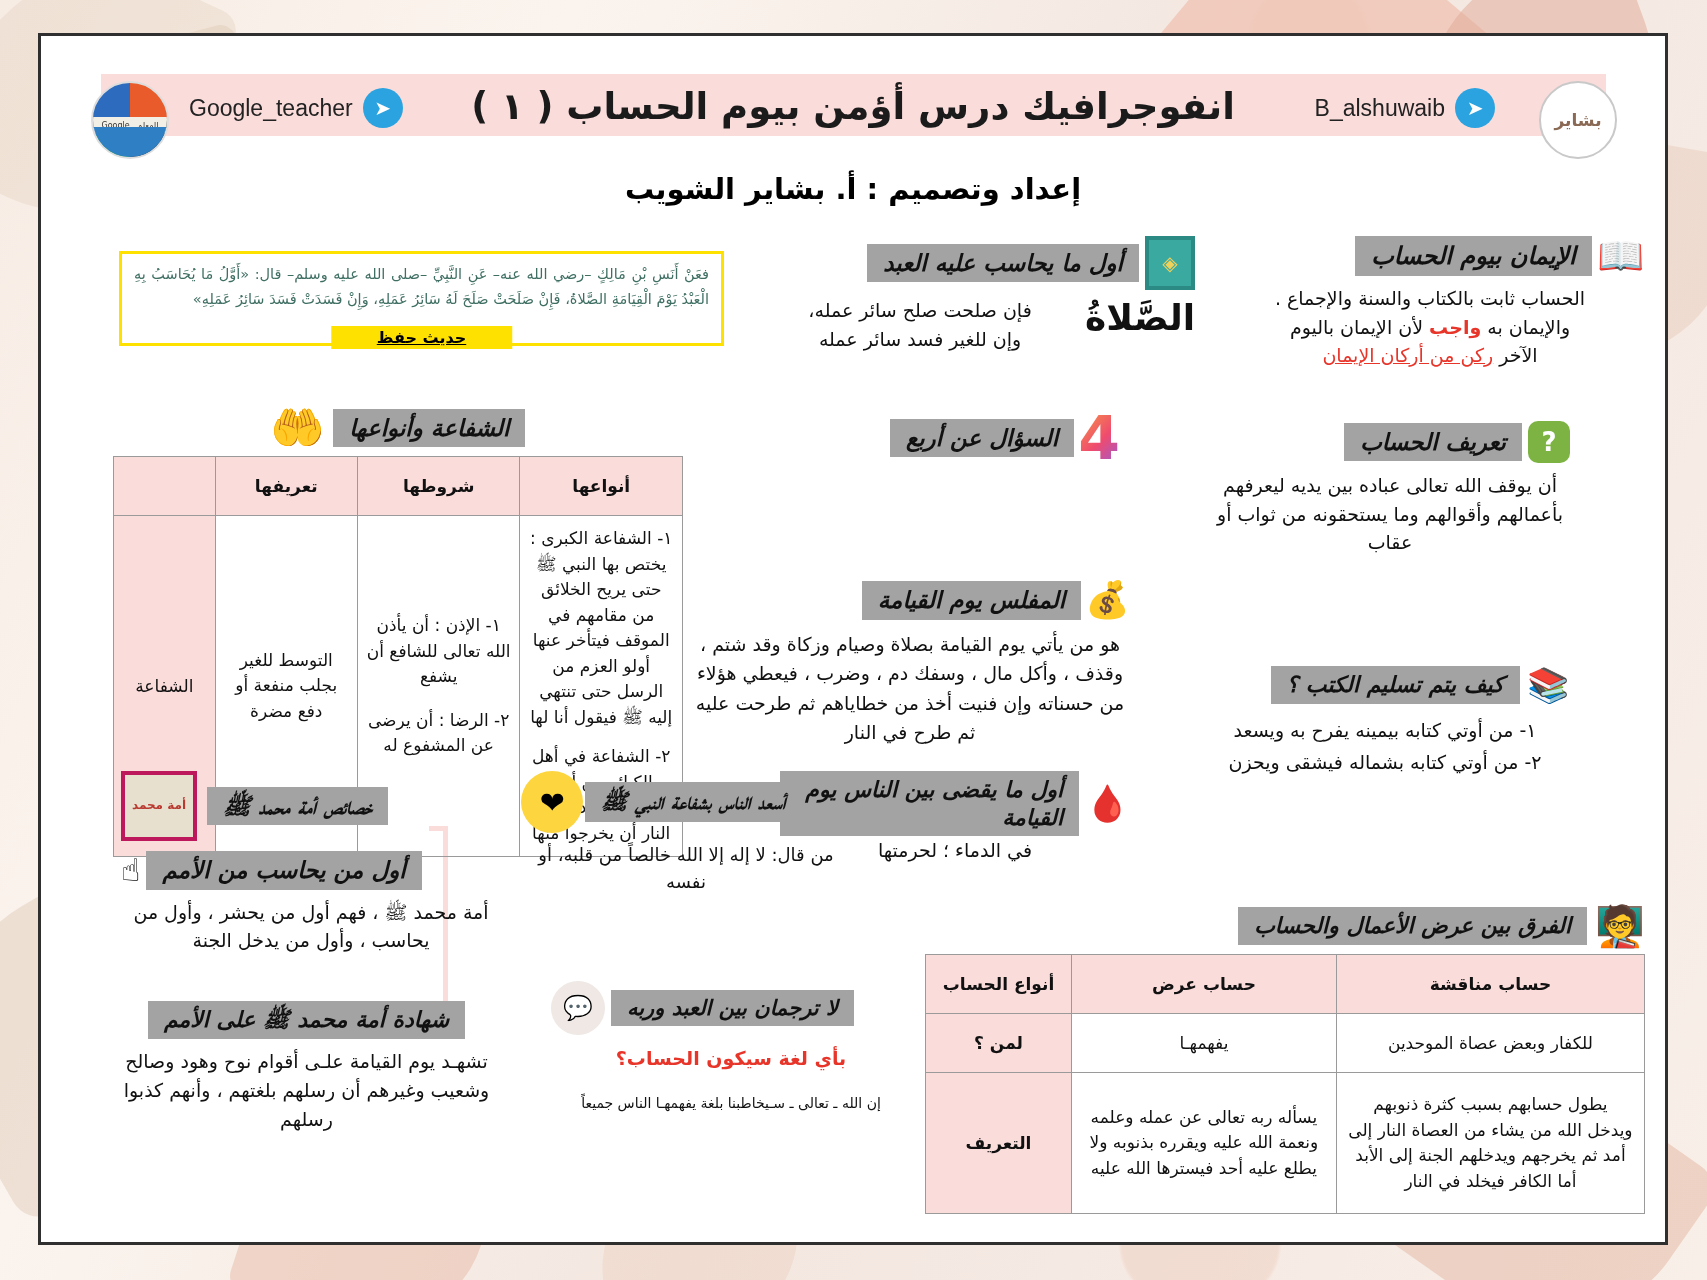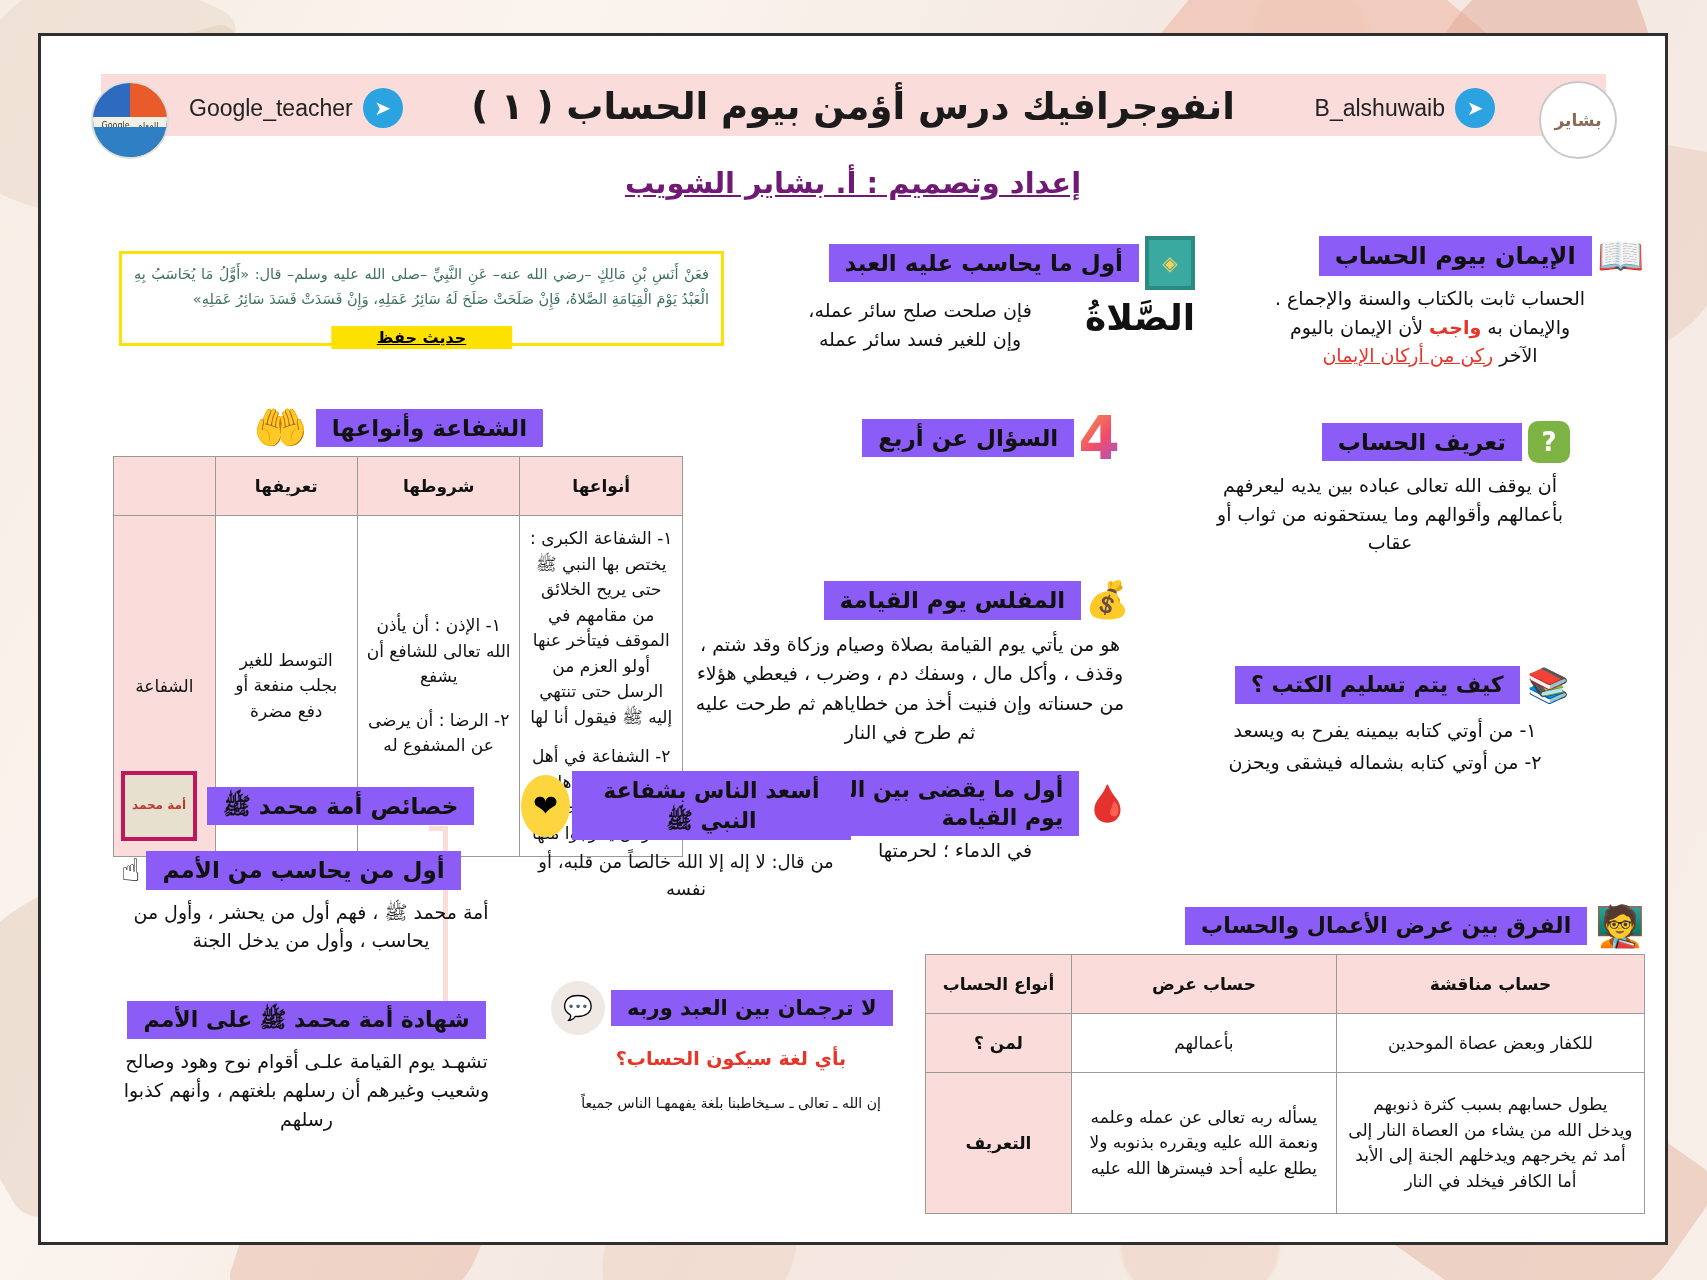--- a/index.html
+++ b/index.html
@@ -39,26 +39,26 @@
   .tg-label{font-size:23px;color:#222;font-family:"Liberation Sans",sans-serif;}
   #logo-left{position:absolute;left:50px;top:45px;width:74px;height:74px;border-radius:50%;
       background:conic-gradient(#e95b2a 0 25%,#2b2b2b 0 50%,#2eb34a 0 70%,#2c6bbd 0 100%);
       border:2px solid #ddd;overflow:hidden;z-index:5;}
   #logo-left .strip{position:absolute;left:0;right:0;top:34px;height:18px;background:#f2efe6;
       font-size:8px;color:#333;text-align:center;line-height:18px;}
   #logo-left .desk{position:absolute;left:0;right:0;bottom:0;height:30px;background:#2f7fc4;}
   #logo-right{position:absolute;right:48px;top:45px;width:74px;height:74px;border-radius:50%;
       background:#fff;border:2px solid #c9c9c9;display:flex;align-items:center;justify-content:center;
       font-size:17px;color:#8b6a55;z-index:5;font-weight:bold;}
-  #subtitle{position:absolute;left:0;right:0;top:130px;text-align:center;
-      font-size:29px;font-weight:bold;color:#701a75;z-index:4;text-decoration:underline;}
-
-  
-  .pill{background:#8b5cf6;display:inline-block;padding:5px 16px;
-        font-weight:bold;color:#111;line-height:1.25;}
+  #subtitle{position:absolute;left:0;right:0;top:136px;text-align:center;
+      font-size:29px;font-weight:bold;color:#000000;z-index:4;}
+
+  
+  .pill{background:#a3a3a3;display:inline-block;padding:5px 16px;
+        font-weight:bold;color:#111;line-height:1.25;font-style:italic;}
   .body-text{color:#111;line-height:1.5;}
   .sec{position:absolute;z-index:4;}
 
   
   #hadith-box{position:absolute;left:78px;top:215px;width:605px;height:95px;
      border:3px solid #ffe100;background:#fff;box-sizing:border-box;z-index:4;}
   #hadith-text{font-size:14.5px;color:#3f6f63;line-height:1.75;text-align:justify;
      padding:8px 12px 0 12px;direction:rtl;}
   #hadith-tag{position:absolute;left:50%;transform:translateX(-50%);bottom:-6px;
      background:#ffe100;padding:2px 46px;font-size:16px;font-weight:bold;color:#000;
@@ -282,21 +282,21 @@
       <thead>
         <tr>
           <th style="width:270px;">حساب مناقشة</th>
           <th style="width:230px;">حساب عرض</th>
           <th style="width:120px;">أنواع الحساب</th>
         </tr>
       </thead>
       <tbody>
         <tr>
           <td>للكفار وبعض عصاة الموحدين</td>
-          <td>بأعمالهم</td>
+          <td>يفهمهـا</td>
           <th>لمن ؟</th>
         </tr>
         <tr>
           <td style="line-height:1.5;white-space:pre-line;">يطول حسابهم بسبب كثرة ذنوبهم
 ويدخل الله من يشاء من العصاة النار إلى أمد ثم يخرجهم ويدخلهم الجنة إلى الأبد أما الكافر فيخلد في النار</td>
           <td style="line-height:1.5;">يسأله ربه تعالى عن عمله وعلمه ونعمة الله عليه ويقرره بذنوبه ولا يطلع عليه أحد فيسترها الله عليه</td>
           <th>التعريف</th>
         </tr>
       </tbody>
     </table>

